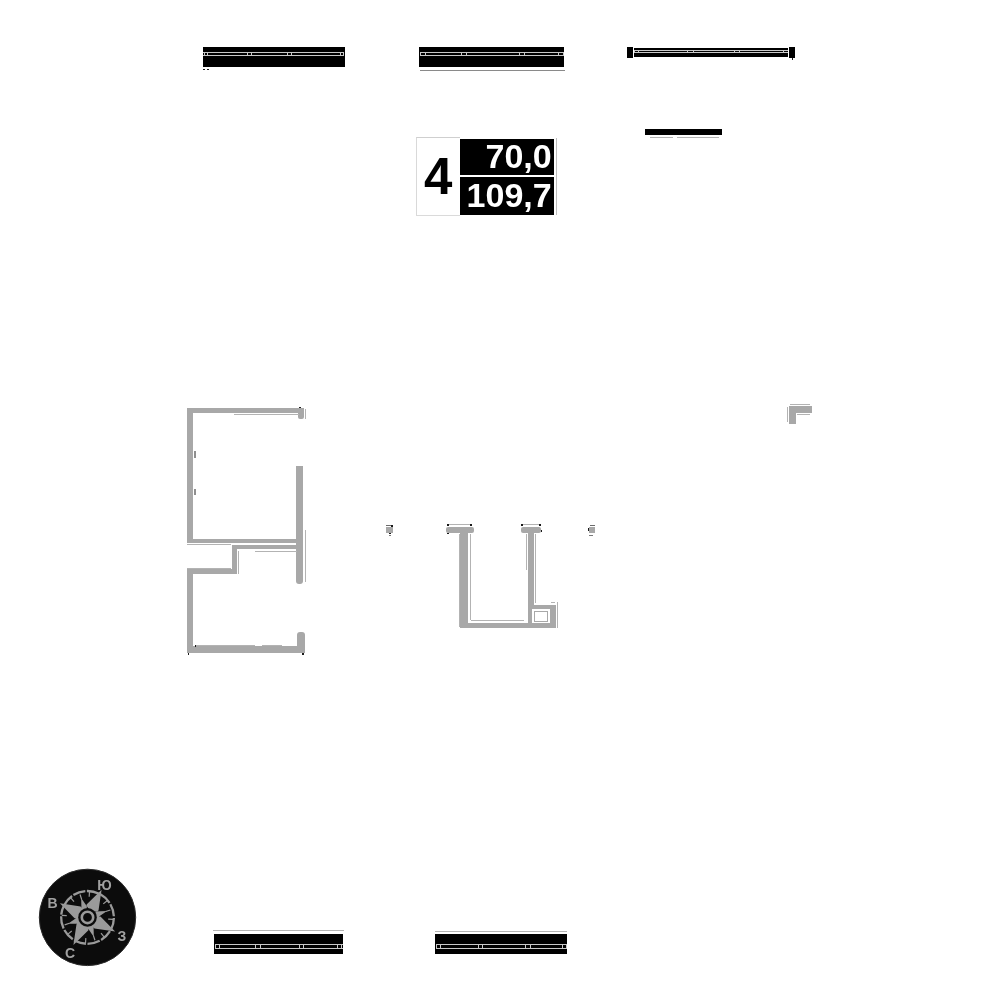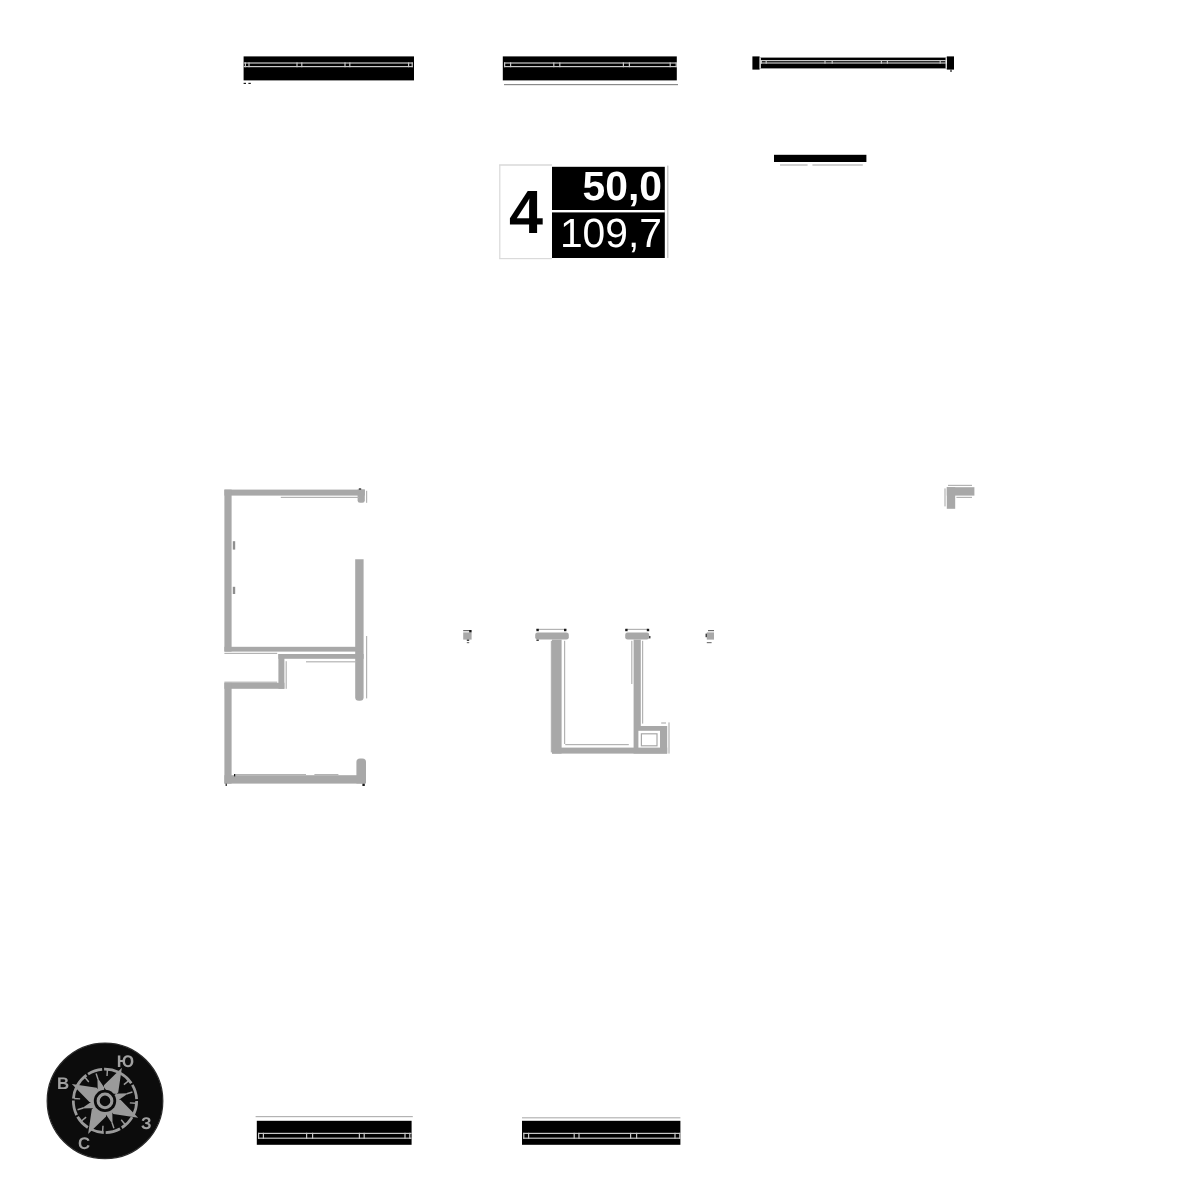--- a/index.html
+++ b/index.html
@@ -67,26 +67,26 @@
 <div class="a" style="left:416.2px;top:136.9px;width:44.2px;height:79.2px;background:#fff;
      border-left:1px solid #d9d9d9;border-top:1px solid #cfcfcf;border-bottom:1px solid #dadada;
      box-sizing:border-box;"></div>
 
 <div class="a" style="left:416.2px;top:137.4px;width:44.2px;height:78.2px;display:flex;
      align-items:center;justify-content:center;font-weight:bold;font-size:51px;color:#000;">4</div>
 
 <div class="k" style="left:460.4px;top:138.7px;width:93.8px;height:76.1px;"></div>
 
 <div class="a" style="left:460.4px;top:138px;width:91.3px;height:37.2px;display:flex;
-     align-items:center;justify-content:flex-end;font-weight:bold;font-size:34px;color:#fff;">50,0</div>
+     align-items:center;justify-content:flex-end;font-weight:bold;font-size:34px;color:#fff;">70,0</div>
 
 <div class="wh" style="left:460.4px;top:175.4px;width:93.8px;height:1.6px;"></div>
 
 <div class="a" style="left:460.4px;top:177px;width:91.3px;height:37px;display:flex;
-     align-items:center;justify-content:flex-end;font-weight:normal;font-size:34px;color:#fff;">109,7</div>
+     align-items:center;justify-content:flex-end;font-weight:bold;font-size:34px;color:#fff;">109,7</div>
 
 <div class="hl" style="left:556.2px;top:138px;width:1.2px;height:76.8px;background:#bdbdbd;"></div>
 
 <div class="w" style="left:187.3px;top:407.7px;width:116.7px;height:5.4px;"></div>
 
 <div class="w" style="left:297.9px;top:407.7px;width:6.1px;height:10.9px;border-radius:0 0 2px 2px;"></div>
 
 <div class="w" style="left:187.3px;top:407.7px;width:5.8px;height:135.3px;"></div>
 
 <div class="hl" style="left:233.7px;top:414.1px;width:65.3px;height:1px;"></div>

